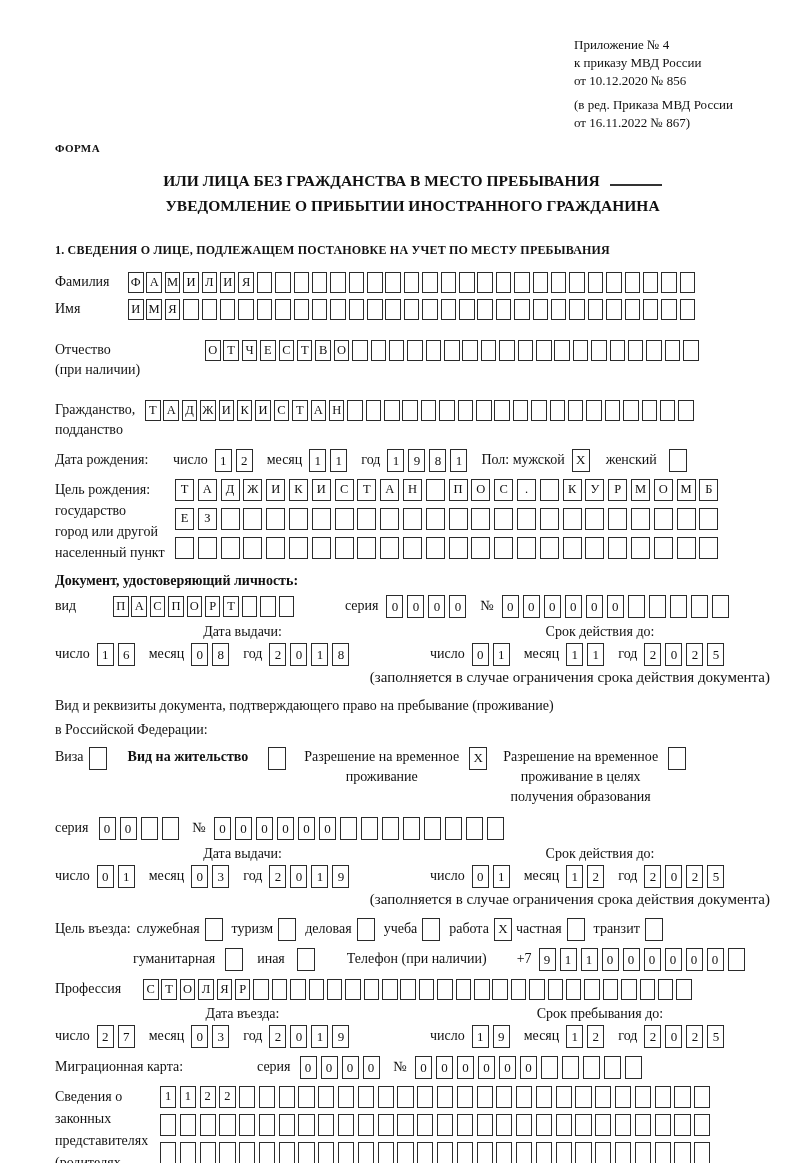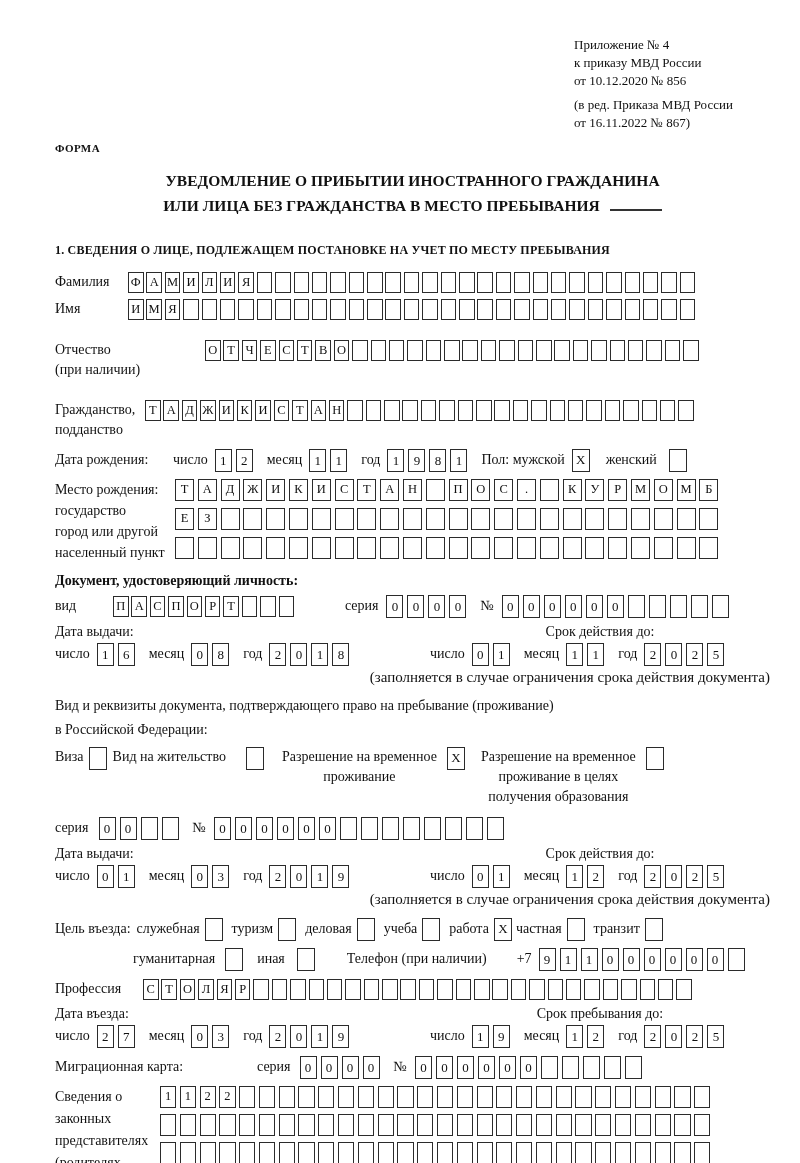--- a/index.html
+++ b/index.html
@@ -49,21 +49,21 @@
   .lblcol { flex: none; font-size: 14px; line-height: 21px; }
   .bp .lblcol { width: 120px; }
   .bp .cellcol .cells { margin-bottom: 7px; }
   .reps .lblcol { width: 105px; line-height: 22px; }
   .reps .cellcol .cells { margin-bottom: 6px; }
 
   .dochead { text-align: left; font-weight: bold; font-size: 14px; margin-top: 7px; }
 
   
   .datehead { display: flex; font-size: 14px; margin-top: 6px; }
-  .datehead .h1 { width: 375px; text-align: left; }
+  .datehead .h1 { width: 375px; text-align: center; }
   .datehead .h2 { flex: 1; text-align: center; }
   .daterow { display: flex; align-items: center; margin-top: 3px; }
   .dgroup { display: flex; align-items: center; }
   .dgroup.half { width: 375px; }
   .dlbl { font-size: 14px; margin-right: 7px; }
   .dcells { margin-right: 10px; }
   .note { font-size: 15px; text-align: right; margin-top: 3px; }
 
   .intro { font-size: 14px; margin-top: 8px; line-height: 1.75; }
 
@@ -91,22 +91,22 @@
     <div>к приказу МВД России</div>
     <div>от 10.12.2020 № 856</div>
     <div class="grp2">
       <div>(в ред. Приказа МВД России</div>
       <div>от 16.11.2022 № 867)</div>
     </div>
   </div>
   <div class="forma">ФОРМА</div>
 
   <div class="title">
+    <div><span>ИЛИ ЛИЦА БЕЗ ГРАЖДАНСТВА В МЕСТО ПРЕБЫВАНИЯ</span><span class="uline"></span></div>
     <div>УВЕДОМЛЕНИЕ О ПРИБЫТИИ ИНОСТРАННОГО ГРАЖДАНИНА</div>
-    <div><span>ИЛИ ЛИЦА БЕЗ ГРАЖДАНСТВА В МЕСТО ПРЕБЫВАНИЯ</span><span class="uline"></span></div>
   </div>
 
   <div class="sec1">1. СВЕДЕНИЯ О ЛИЦЕ, ПОДЛЕЖАЩЕМ ПОСТАНОВКЕ НА УЧЕТ ПО МЕСТУ ПРЕБЫВАНИЯ</div>
 
   <div class="row" style="margin-top:14px;">
     <div class="lbl w73">Фамилия</div>
     <div class="cells">
         <span class="cell">Ф</span>
         <span class="cell">А</span>
         <span class="cell">М</span>
@@ -273,21 +273,21 @@
         <span class="cell">1</span>
       </span>
     <span class="lbl">Пол: мужской</span>
     <span class="cbox" style="margin-left:7px;">X</span>
     <span class="lbl" style="margin-left:16px;">женский</span>
     <span class="cbox" style="margin-left:12px;"></span>
   </div>
 
   <div class="twocol bp">
     <div class="lblcol">
-      <div>Место рождения:</div>
+      <div>Цель рождения:</div>
       <div>государство</div>
       <div>город или другой</div>
       <div>населенный пункт</div>
     </div>
     <div class="cellcol">
       <div class="cells cells-lg">
           <span class="cell">Т</span>
           <span class="cell">А</span>
           <span class="cell">Д</span>
           <span class="cell">Ж</span>
@@ -455,21 +455,21 @@
   <div class="intro">
     <div>Вид и реквизиты документа, подтверждающего право на пребывание (проживание)</div>
     <div>в Российской Федерации:</div>
   </div>
 
   <div class="ropts">
     <div class="ropt">
       <span class="txt">Виза</span>
       <span class="cbox" style="margin-left:5px;"></span>
     </div>
-    <div class="ropt" style="margin-left:6px;">
+    <div class="ropt" style="margin-left:21px;font-weight:bold;">
       <span class="txt">Вид на жительство</span>
       <span class="cbox" style="margin-left:20px;"></span>
     </div>
     <div class="ropt" style="margin-left:18px;">
       <span class="txt ctr">
         <div>Разрешение на временное</div>
         <div>проживание</div>
       </span>
       <span class="cbox">X</span>
     </div>

